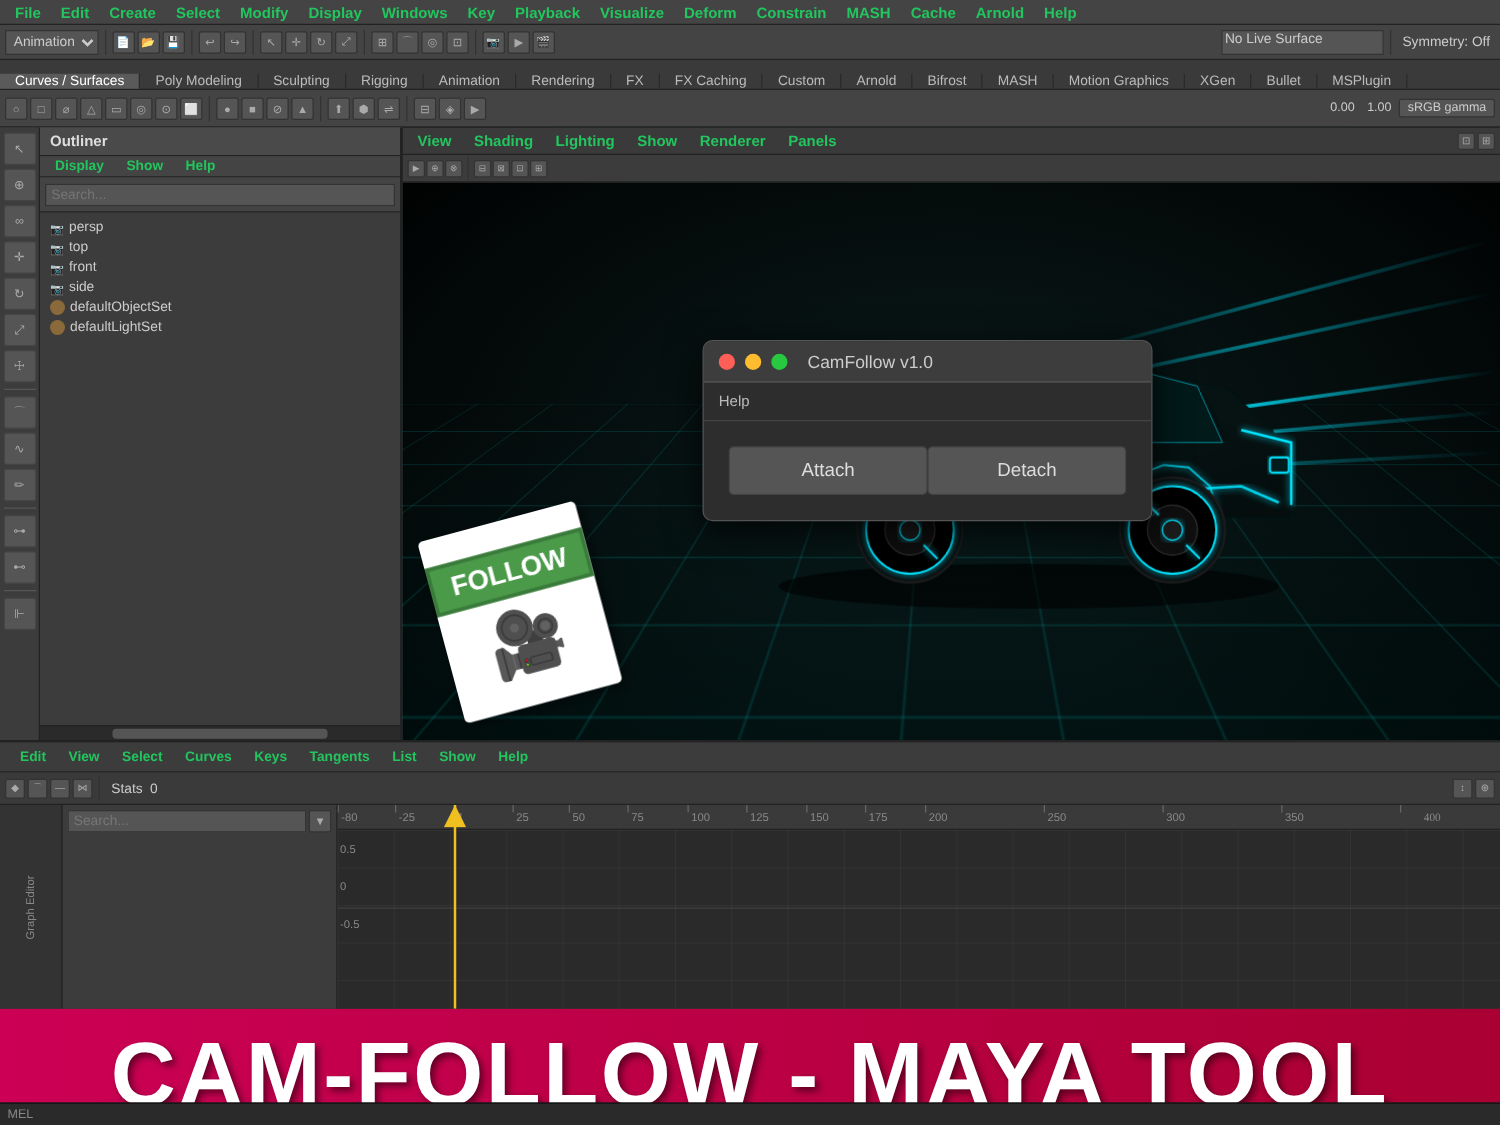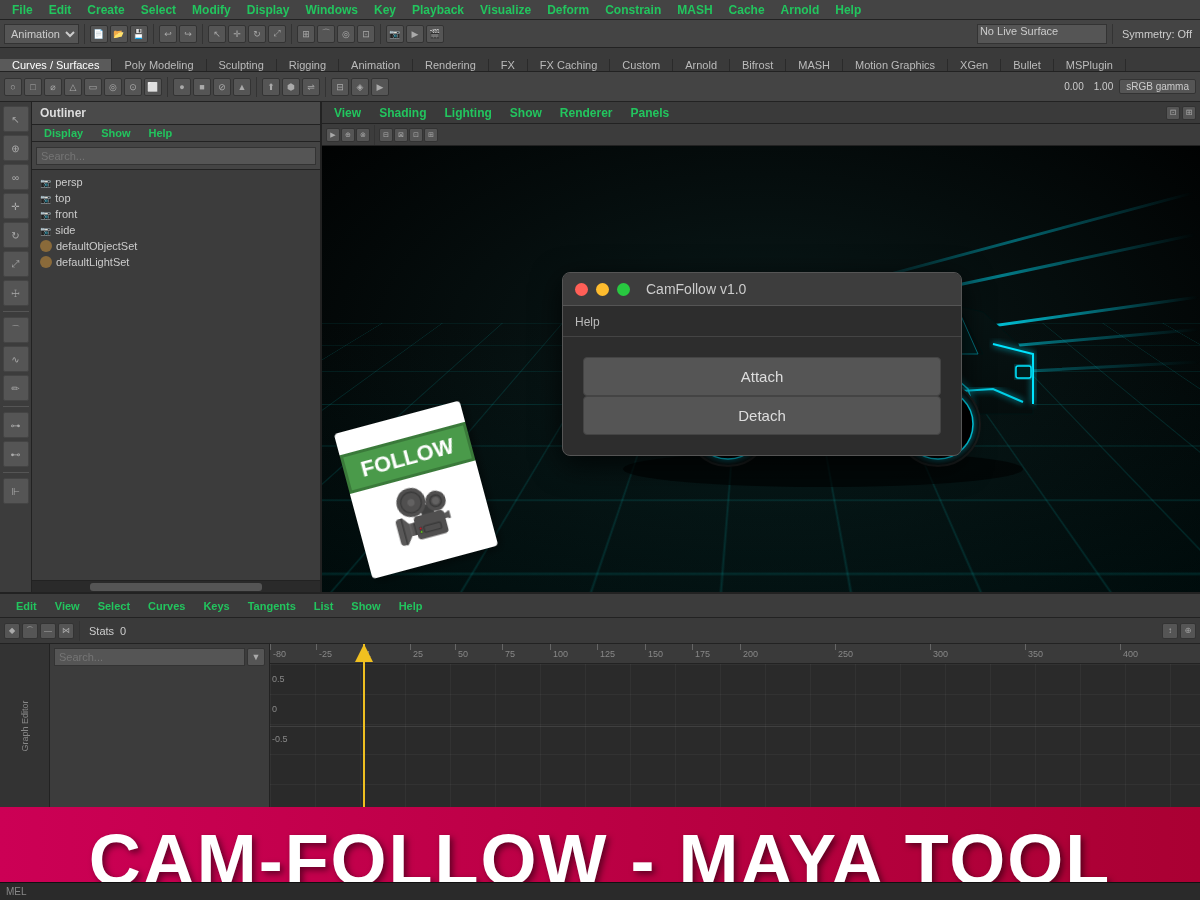--- a/index.html
+++ b/index.html
@@ -213,21 +213,21 @@
       transform: translateX(-40%);
       width: 520px;
       height: 280px;
     }
 
     
     #camfollow-dialog {
       position: absolute;
       top: 170px;
       left: 240px;
-      width: 400px;
+      width: 360px;
       background: #2d2d2d;
       border: 1px solid #555;
       border-radius: 8px;
       box-shadow: 0 8px 30px rgba(0,0,0,0.8);
       z-index: 100;
       overflow: hidden;
     }
     #dialog-titlebar {
       background: #3d3d3d;
       padding: 8px 12px;
@@ -256,21 +256,21 @@
       border-bottom: 1px solid #444;
     }
     #dialog-menu span {
       color: #bbb;
       font-size: 12px;
       cursor: pointer;
     }
     #dialog-content {
       padding: 20px;
       display: flex;
-      flex-direction: column;
+      flex-direction: row;
       gap: 0;
     }
     .dialog-btn {
       background: #555;
       border: 1px solid #444;
       color: #ddd;
       font-size: 15px;
       padding: 10px;
       cursor: pointer;
       border-radius: 4px;
@@ -867,21 +867,21 @@
         <div class="ruler-mark" style="left:565px;">
             <span style="margin-left:3px;">250</span>
           </div>
         <div class="ruler-mark" style="left:660px;">
             <span style="margin-left:3px;">300</span>
           </div>
         <div class="ruler-mark" style="left:755px;">
             <span style="margin-left:3px;">350</span>
           </div>
         <div class="ruler-mark" style="left:850px;">
-            <span style="margin-left:3px;">400</span>
+            <span style="margin-left:19px;font-family:Liberation Serif, serif;">400</span>
           </div>
       </div>
 
       <div class="graph-grid"></div>
 
       <div style="position:absolute;top:50%;left:0;right:0;height:1px;background:rgba(255,255,255,0.1);"></div>
 
       <div class="playhead" style="left:93px;">
         <div class="playhead-marker"></div>
       </div>

